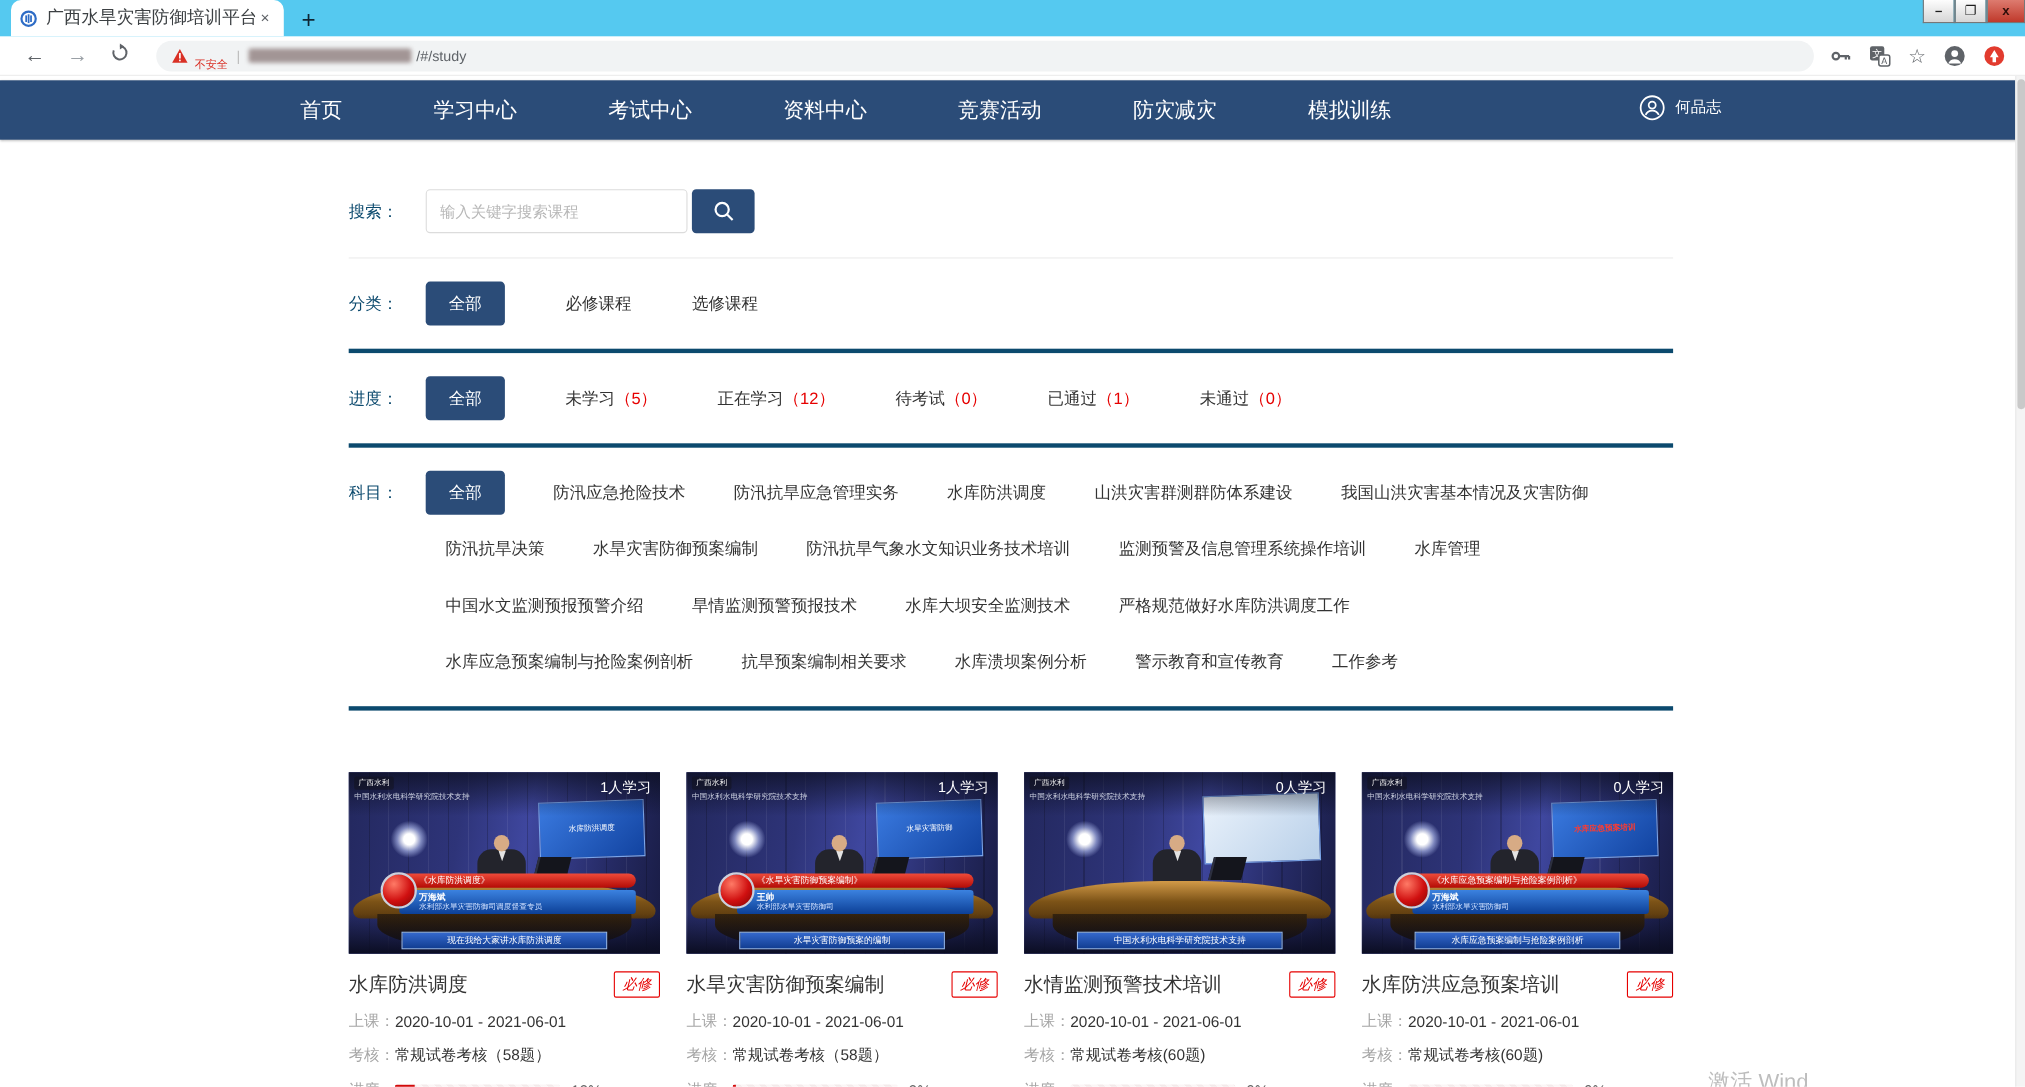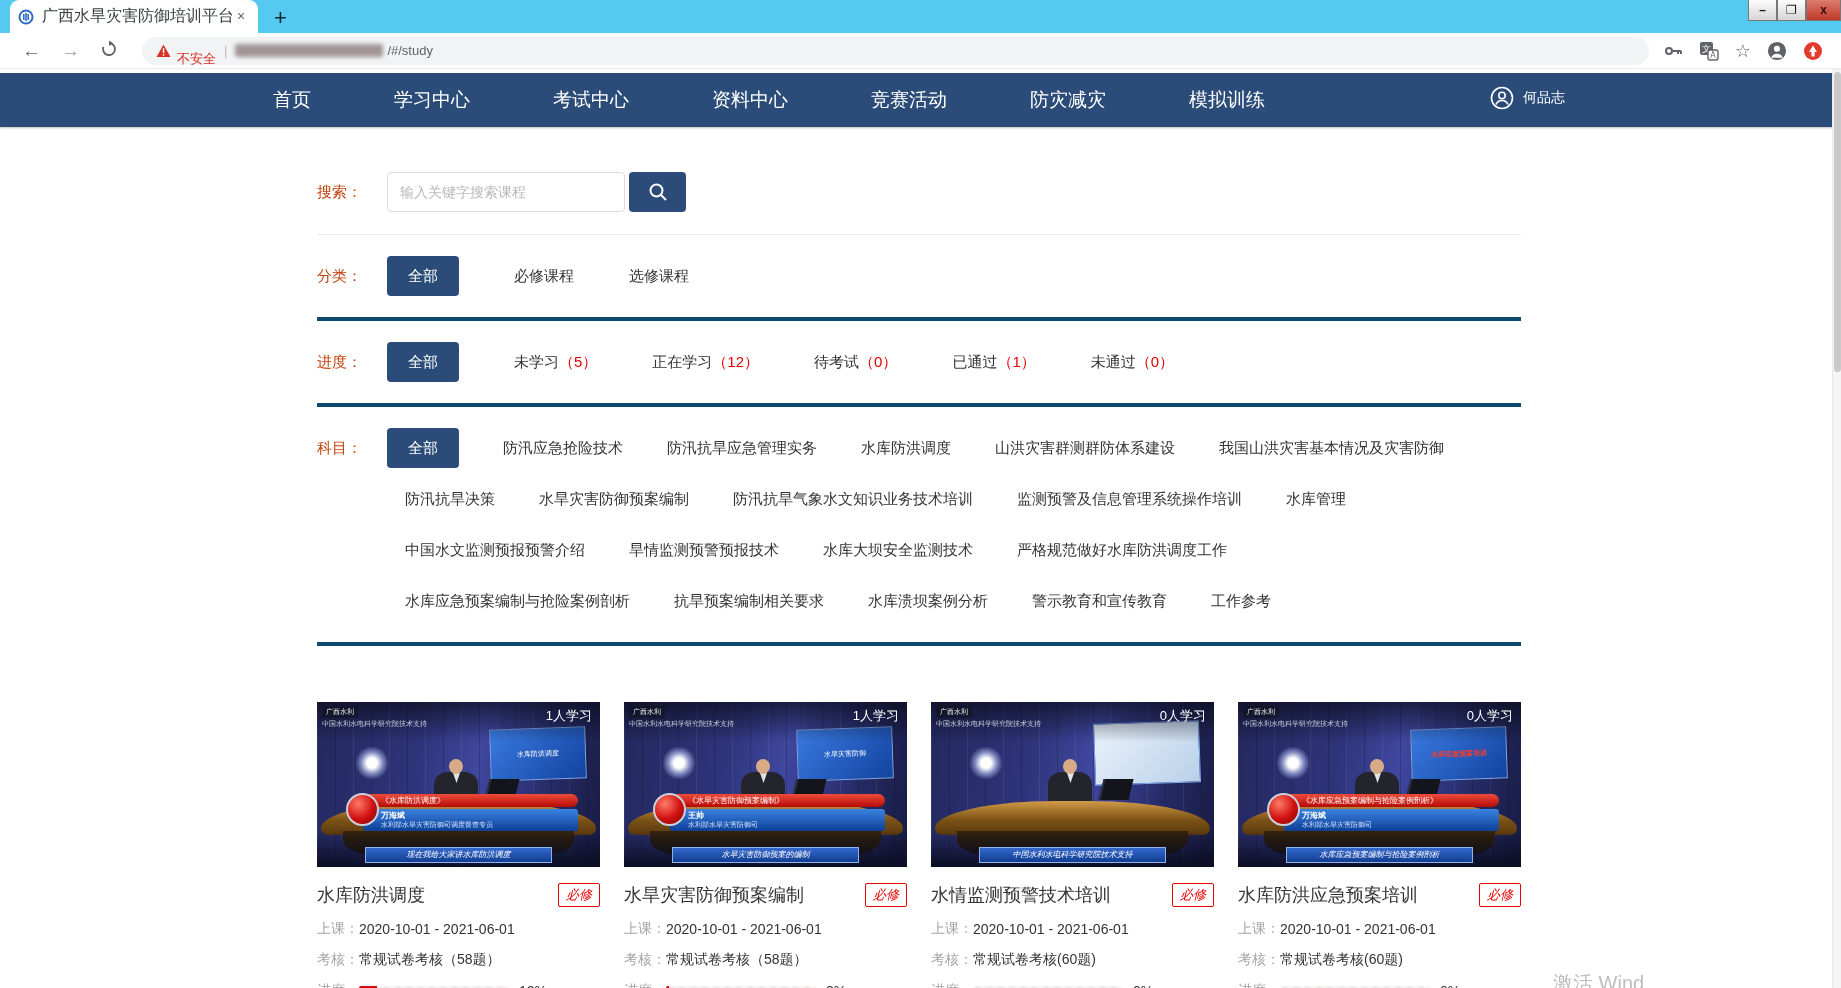--- a/index.html
+++ b/index.html
@@ -20,39 +20,39 @@
   .tab-close{color:#5f6368;font-size:14px;width:18px;height:18px;line-height:17px;text-align:center;border-radius:50%;}
   .newtab{color:#0f2533;font-size:22px;margin:0 0 5px 16px;line-height:20px;}
   .win-controls{position:absolute;top:0;right:0;display:flex;}
   .win-btn{width:29px;height:21px;border:1px solid #777;border-top:none;background:linear-gradient(#fdfdfd,#d6d6d6);
            display:flex;align-items:center;justify-content:center;font-size:12px;font-weight:bold;color:#1d1d1d;}
   .win-btn.close{width:35px;background:linear-gradient(#dd7b6f,#c0392b);color:#2d0d09;}
   .addressbar{height:36px;background:#fff;display:flex;align-items:center;padding:0 12px;border-bottom:1px solid #ececec;}
   .nav-glyph{font-size:19px;color:#5f6368;margin:0 10px;line-height:1;}
   .nav-glyph.fwd{color:#9aa0a6;}
   .omnibox{flex:1;height:28px;background:#f1f3f4;border-radius:14px;display:flex;align-items:center;padding:0 14px;margin:0 14px;}
-  .warn-text{color:#d93025;font-size:13px;margin:16px 8px 0 6px;}
+  .warn-text{color:#d93025;font-size:10px;margin:16px 8px 0 6px;}
   .url-sep{color:#bcbcbc;margin-right:8px;font-size:13px;}
   .redacted{width:148px;height:13px;background:#a29595;border-radius:2px;filter:blur(2px);margin-right:4px;}
   .url-path{color:#5f6368;font-size:13px;}
   .addr-icons{display:flex;align-items:center;gap:16px;margin-right:6px;}
   .addr-icons .icon{width:20px;height:20px;display:flex;align-items:center;justify-content:center;}
   .star-glyph{font-size:18px;color:#5f6368;line-height:1;}
   .gap-strip{height:4px;background:#fff;}
   
   .site-nav{height:54px;background:var(--nav);display:flex;align-items:center;padding-left:273px;position:relative;
             box-shadow:0 1px 2px rgba(0,0,0,.25);}
   .nav-item{color:#fff;font-size:19px;margin-right:83px;cursor:pointer;white-space:nowrap;}
   .nav-user{position:absolute;right:276px;top:0;height:50px;display:flex;align-items:center;color:#fff;font-size:14px;gap:9px;}
   
   .content{width:1204px;margin-left:317px;}
   .filter-section{border-bottom:4px solid #0c4a6e;padding:21px 0;}
   .filter-section.first{padding-top:45px;padding-bottom:22px;border-bottom:1px solid #ececec;}
   .frow{display:flex;align-items:center;}
-  .row-label{width:70px;font-size:15px;color:#c2410c;flex:0 0 70px;}
+  .row-label{width:70px;font-size:15px;color:#0c4a6e;flex:0 0 70px;}
   .search-input{width:238px;height:40px;border:1px solid #dcdcdc;border-radius:4px;padding:0 12px;font-size:14px;color:#333;outline:none;}
   .search-input::placeholder{color:#b8b8b8;}
   .search-btn{width:57px;height:40px;background:var(--accent);border:none;border-radius:4px;margin-left:4px;
               display:flex;align-items:center;justify-content:center;cursor:pointer;}
   .pill{background:var(--accent);color:#fff;border:none;border-radius:4px;height:40px;padding:0 21px;font-size:15px;
         display:flex;align-items:center;cursor:pointer;flex:0 0 auto;}
   .f-opt{font-size:15px;color:#333;margin-left:55px;cursor:pointer;white-space:nowrap;}
   .f-opt .opt-count{color:var(--red);}
   .subject-line{display:flex;align-items:center;gap:44px;min-height:40px;margin-bottom:11px;}
   .subject-line:last-child{margin-bottom:0;}
@@ -82,21 +82,21 @@
               border-radius:0 0 40% 40% / 0 0 70% 70%;}
   .lower3{position:absolute;left:46px;right:22px;bottom:36px;}
   .l3-red{height:13px;background:linear-gradient(#ef4b3a,#b40b06);border-radius:7px;color:#fff;font-size:8px;line-height:13px;
           padding-left:18px;white-space:nowrap;overflow:hidden;}
   .l3-blue{margin-top:2px;min-height:22px;background:linear-gradient(#3b82e0,#0c3f96);border-radius:3px;padding:2px 6px 2px 18px;}
   .l3-name{font-size:8px;color:#fff;font-weight:bold;line-height:1.2;}
   .l3-affil{font-size:7px;color:#cfe0ff;white-space:nowrap;overflow:hidden;line-height:1.2;}
   .l3-logo{position:absolute;left:-17px;top:-1px;width:33px;height:33px;border-radius:50%;
            background:radial-gradient(circle at 35% 30%,#ff7a66,#d01010 55%,#7e0404);border:2px solid #ccd0dc;}
   .caption{position:absolute;left:48px;right:48px;bottom:4px;height:16px;background:linear-gradient(#3468cc,#123e92);
-           border:1px solid #8fb4ec;color:#fff;font-size:8px;line-height:14px;text-align:center;white-space:nowrap;overflow:hidden;font-style:italic;}
+           border:1px solid #8fb4ec;color:#fff;font-size:8px;line-height:14px;text-align:center;white-space:nowrap;overflow:hidden;}
   .thumb-topgrad{position:absolute;top:0;left:0;right:0;height:40px;background:linear-gradient(rgba(8,10,22,.66),rgba(8,10,22,0));}
   .tl-chip{position:absolute;top:4px;left:5px;font-size:7px;color:#eee;background:rgba(18,18,30,.55);padding:1px 4px;border-radius:2px;}
   .tl-sub{position:absolute;top:17px;left:5px;font-size:7px;color:#c9cede;}
   .learners{position:absolute;top:5px;right:8px;font-size:13px;color:#fff;}
   .card-title-row{display:flex;align-items:center;justify-content:space-between;margin-top:16px;}
   .card-title{font-size:18px;color:#333;cursor:pointer;}
   .badge{color:var(--red);border:1px solid var(--red);font-size:13px;font-style:italic;padding:2px 7px;border-radius:2px;flex:0 0 auto;}
   .meta{display:flex;align-items:center;margin-top:13px;font-size:14px;height:18px;}
   .meta-label{color:#a6a6a6;flex:0 0 auto;}
   .meta-value{color:#333;}

